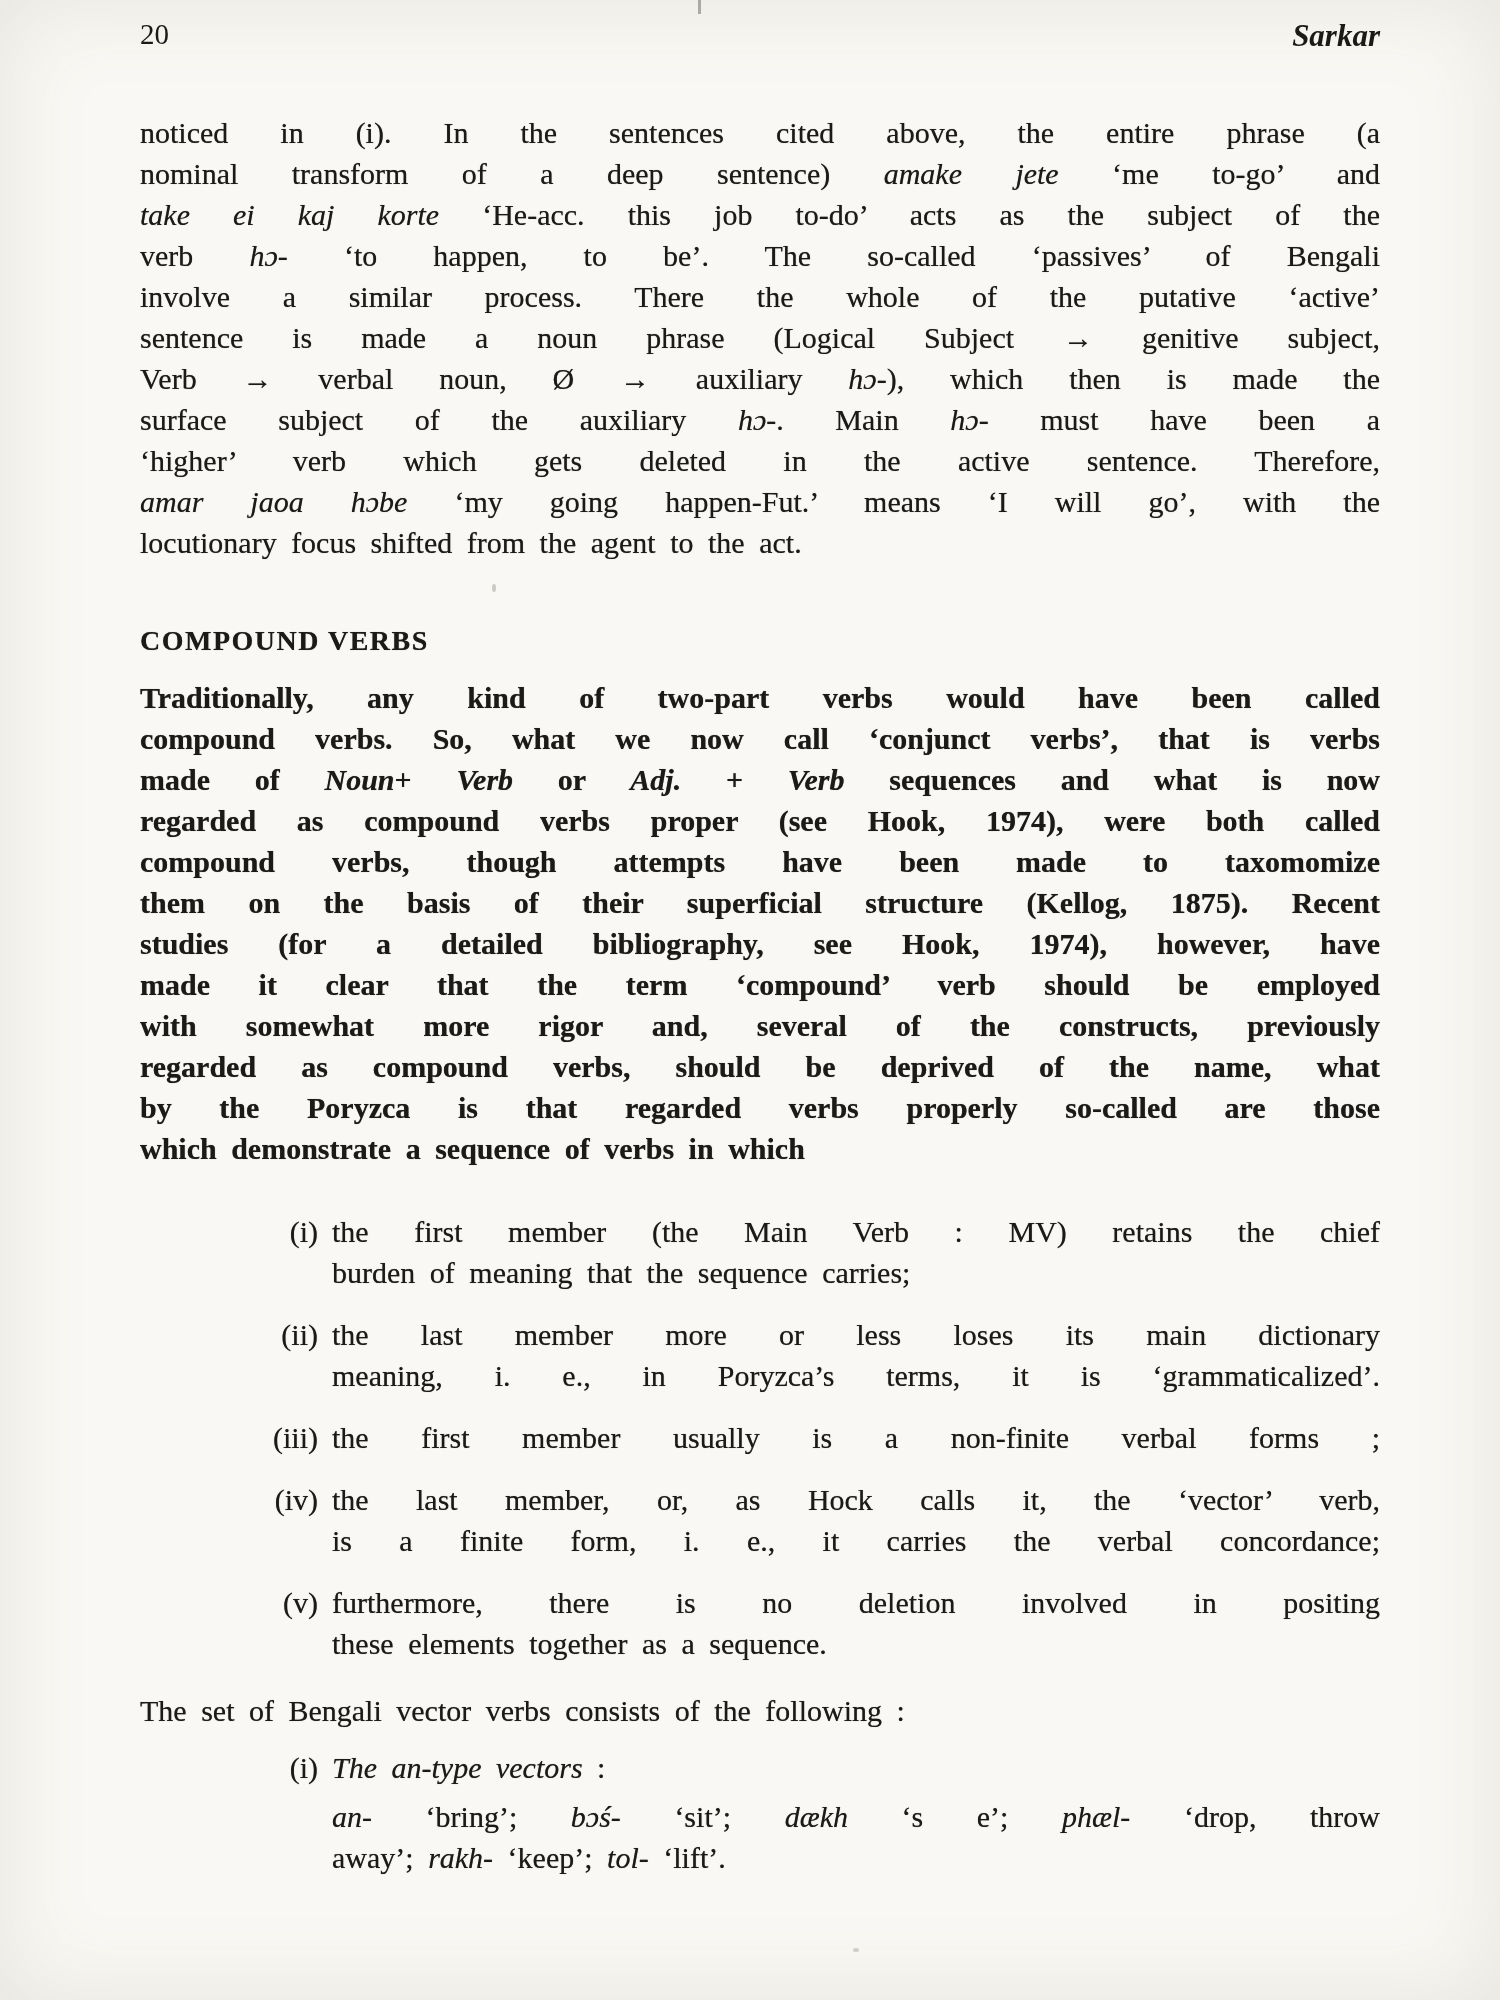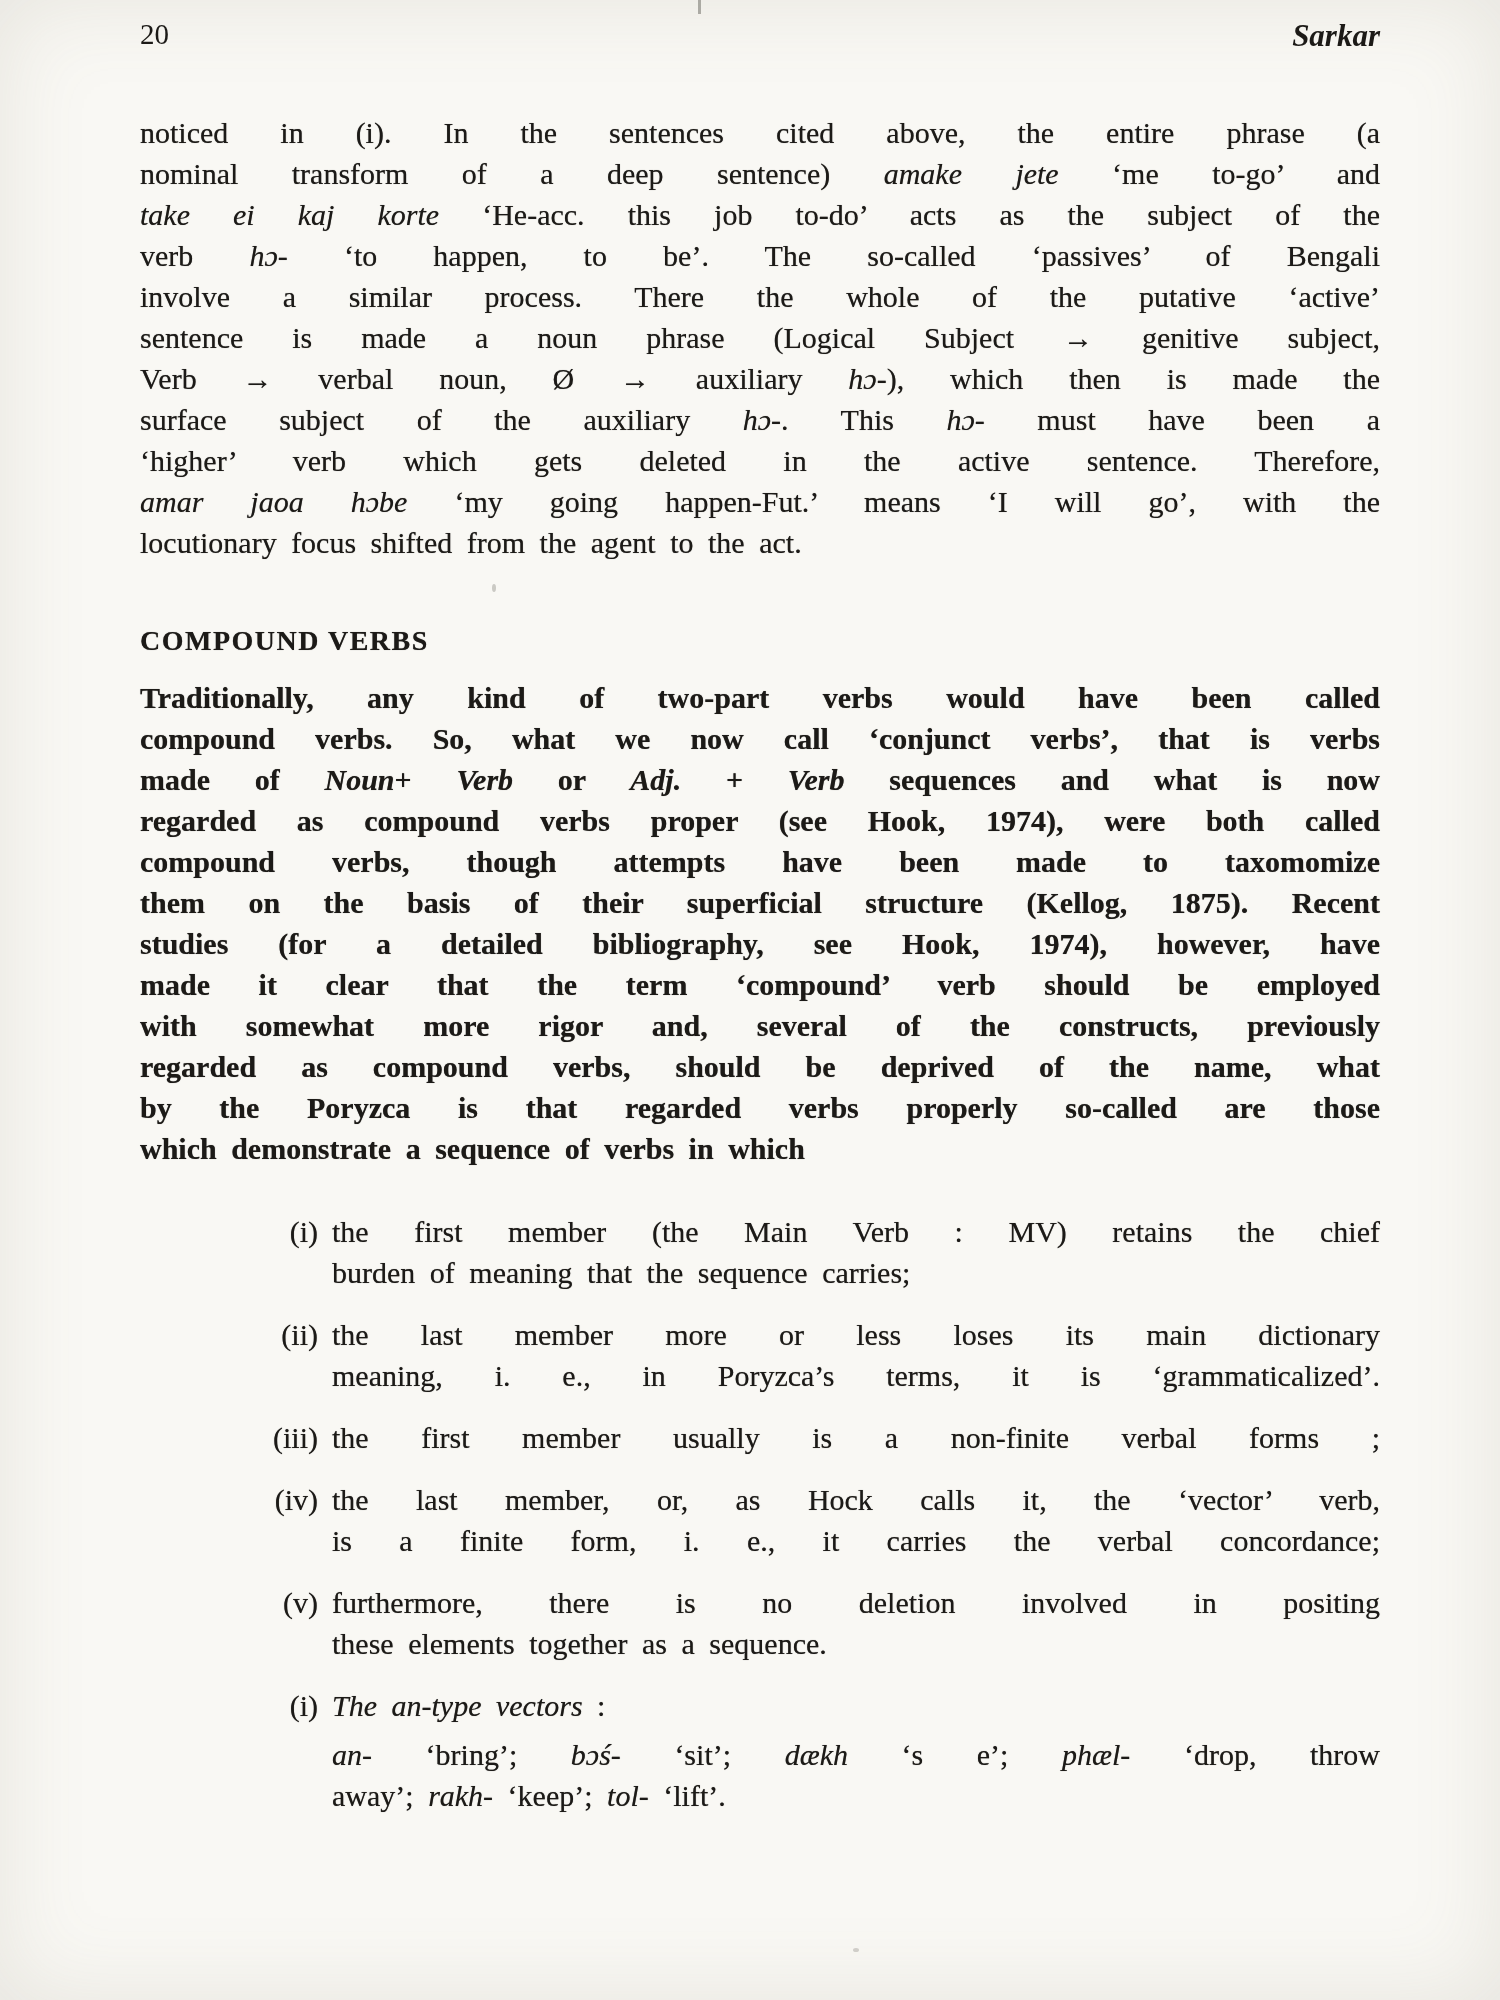--- a/index.html
+++ b/index.html
@@ -70,21 +70,21 @@
     </div>
 
     <div class="p1">
       <div class="ln jst"><span>noticed in (i).  In the sentences cited above, the entire phrase (a</span></div>
       <div class="ln jst"><span>nominal transform of a deep sentence) </span><span class="it">amake jete</span><span> ‘me to-go’ and</span></div>
       <div class="ln jst"><span class="it">take ei kaj korte</span><span> ‘He-acc. this job to-do’ acts as the subject of the</span></div>
       <div class="ln jst"><span>verb </span><span class="it">hɔ-</span><span> ‘to happen, to be’.  The  so-called ‘passives’ of Bengali</span></div>
       <div class="ln jst"><span>involve a similar process.  There the whole of the putative ‘active’</span></div>
       <div class="ln jst"><span>sentence is made a noun phrase (Logical Subject → genitive subject,</span></div>
       <div class="ln jst"><span>Verb → verbal noun, Ø → auxiliary </span><span class="it">hɔ-</span><span>),  which then is made the</span></div>
-      <div class="ln jst"><span>surface subject of the auxiliary </span><span class="it">hɔ-</span><span>.  This </span><span class="it">hɔ-</span><span> must have been a</span></div>
+      <div class="ln jst"><span>surface subject of the auxiliary </span><span class="it">hɔ-</span><span>.  Main </span><span class="it">hɔ-</span><span> must have been a</span></div>
       <div class="ln jst"><span>‘higher’ verb which gets deleted in the active sentence.  Therefore,</span></div>
       <div class="ln jst"><span class="it">amar jaoa hɔbe</span><span> ‘my going happen-Fut.’ means ‘I will go’, with the</span></div>
       <div class="ln"><span>locutionary focus shifted from the agent to the act.</span></div>
     </div>
 
     <div class="heading">COMPOUND VERBS</div>
 
     <div class="p2">
       <div class="ln jst"><span>Traditionally, any kind of two-part verbs would have been called</span></div>
       <div class="ln jst"><span>compound verbs.  So, what we now call ‘conjunct verbs’, that is verbs</span></div>
@@ -130,20 +130,21 @@
       </div>
       <div class="li">
         <span class="mark ln">(v)</span>
         <div class="li-body">
           <div class="ln jst"><span>furthermore, there is no deletion involved in positing</span></div>
           <div class="ln"><span>these elements together as a sequence.</span></div>
         </div>
       </div>
     </div>
 
+    <div class="ln closing">The set of Bengali  vector verbs consists of the  following :</div>
 
     <div class="vectors">
       <div class="li">
         <span class="mark ln">(i)</span>
         <div class="li-body">
           <div class="ln"><span class="it">The an-type vectors</span><span> :</span></div>
           <div class="ln jst sub"><span class="it">an-</span><span> ‘bring’;  </span><span class="it">bɔś-</span><span> ‘sit’;  </span><span class="it">dækh</span><span> ‘s e’;  </span><span class="it">phæl-</span><span> ‘drop, throw</span></div>
           <div class="ln"><span>away’; </span><span class="it">rakh-</span><span> ‘keep’; </span><span class="it">tol-</span><span> ‘lift’.</span></div>
         </div>
       </div>

